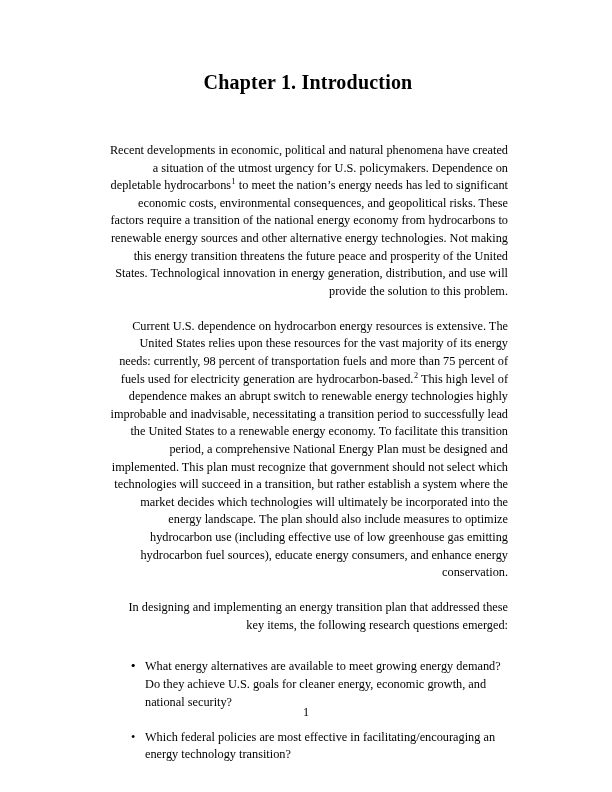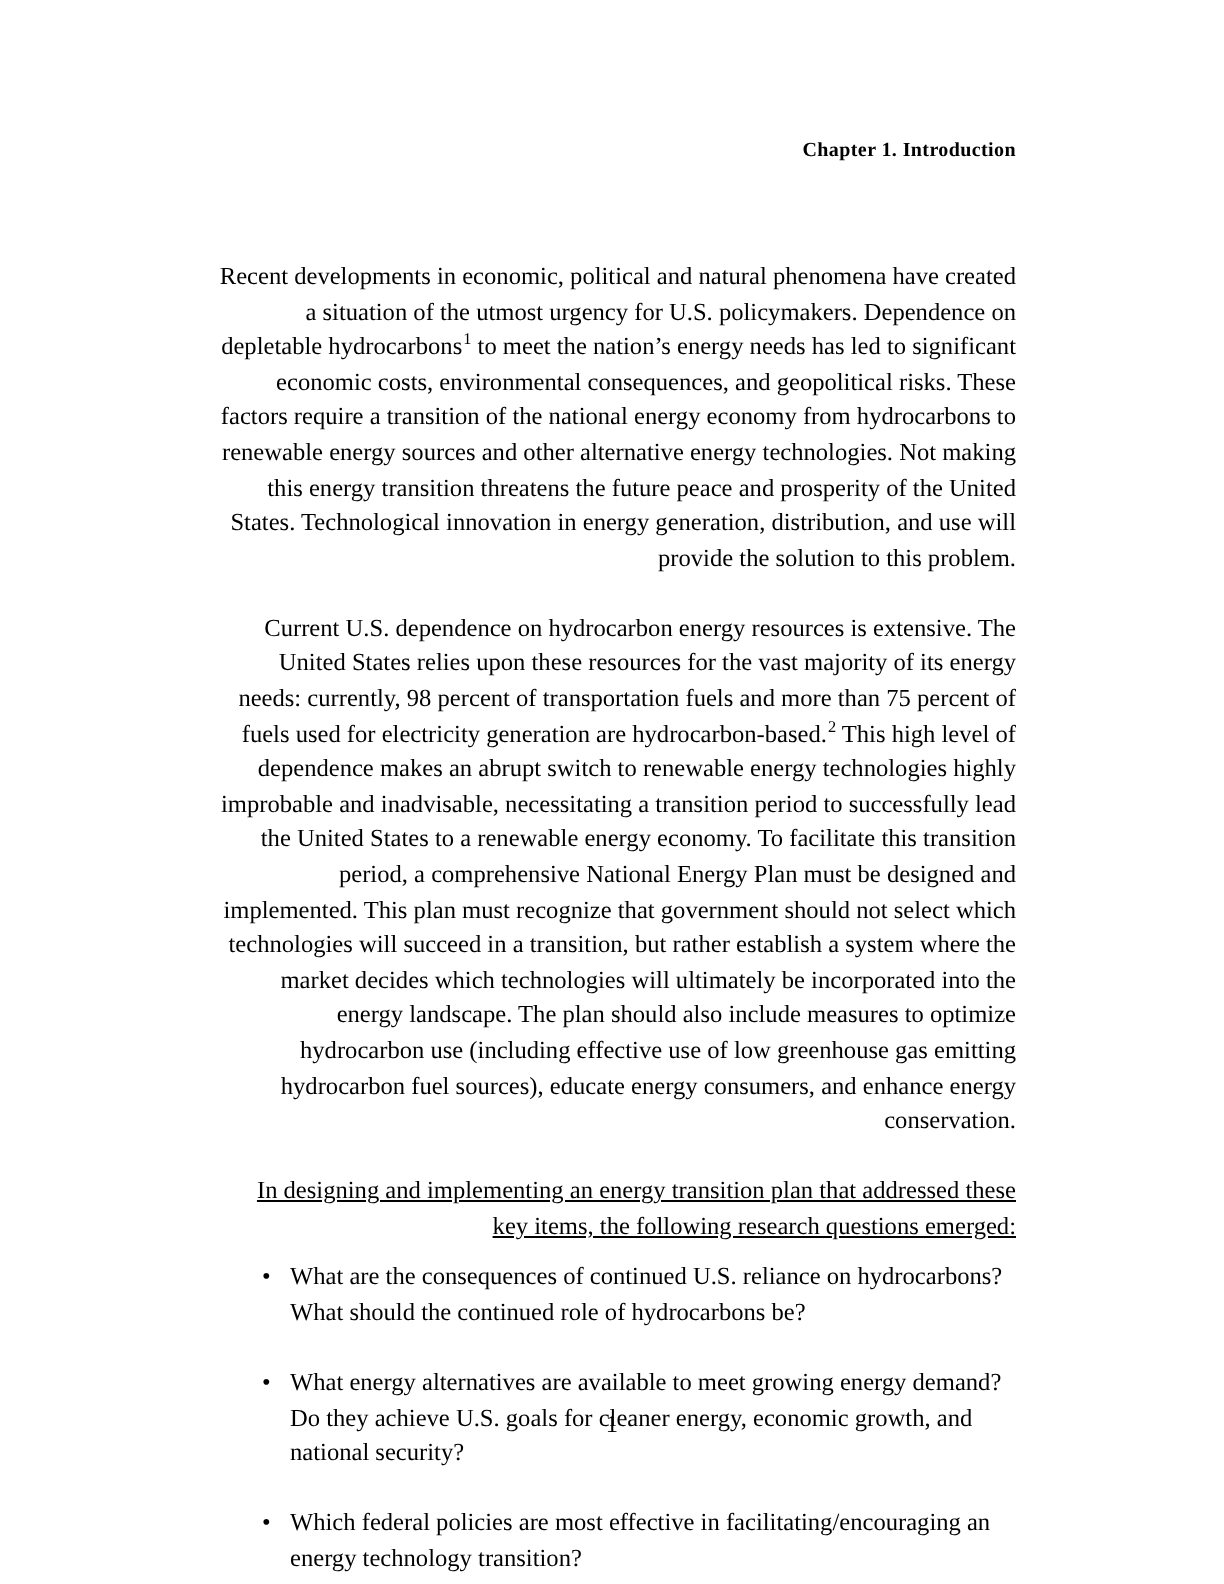--- a/index.html
+++ b/index.html
@@ -23,38 +23,37 @@
     height: 792px;
     background: #ffffff;
   }
   .content {
     position: absolute;
     left: 108px;
     top: 70px;
     width: 400px;
   }
   .chapter-title {
-    font-size: 10px;
+    font-size: 20px;
     font-weight: bold;
-    text-align: right;
+    text-align: center;
     letter-spacing: 0.2px;
     margin: 0 0 48px 0;
     line-height: 1.2;
   }
   .para {
     font-size: 12.3px;
     line-height: 17.6px;
     text-align: right;
     margin: 0 0 17.5px 0;
     text-indent: 0;
     hyphens: none;
   }
   .para.last-intro {
-    margin-bottom: 8px;
-    text-decoration: underline;
+    margin-bottom: 24px;
   }
   sup.fn {
     font-size: 8.2px;
     vertical-align: super;
     line-height: 0;
     padding-left: 0.5px;
   }
   ul.questions {
     list-style: none;
     margin: 0;
@@ -93,21 +92,21 @@
 
     <h1 class="chapter-title">Chapter 1.  Introduction</h1>
 
     <p class="para"><span>Recent developments in economic, political and natural phenomena have created a situation of the utmost urgency for U.S. policymakers.  Dependence on depletable hydrocarbons</span><sup class="fn">1</sup><span> to meet the nation’s energy needs has led to significant economic costs, environmental consequences, and geopolitical risks.  These factors require a transition of the national energy economy from hydrocarbons to renewable energy sources and other alternative energy technologies.  Not making this energy transition threatens the future peace and prosperity of the United States.  Technological innovation in energy generation, distribution, and use will provide the solution to this problem.</span></p>
 
     <p class="para"><span>Current U.S. dependence on hydrocarbon energy resources is extensive.  The United States relies upon these resources for the vast majority of its energy needs: currently, 98 percent of transportation fuels and more than 75 percent of fuels used for electricity generation are hydrocarbon-based.</span><sup class="fn">2</sup><span>  This high level of dependence makes an abrupt switch to renewable energy technologies highly improbable and inadvisable, necessitating a transition period to successfully lead the United States to a renewable energy economy.  To facilitate this transition period, a comprehensive National Energy Plan must be designed and implemented.  This plan must recognize that government should not select which technologies will succeed in a transition, but rather establish a system where the market decides which technologies will ultimately be incorporated into the energy landscape.  The plan should also include measures to optimize hydrocarbon use (including effective use of low greenhouse gas emitting hydrocarbon fuel sources), educate energy consumers, and enhance energy conservation.</span></p>
 
     <p class="para last-intro">In designing and implementing an energy transition plan that addressed these key items, the following research questions emerged:</p>
 
     <ul class="questions">
-      <li><span class="bullet">•</span><span>What are the consequences of continued U.S. reliance on hydrocarbons?  What should the continued role of hydrocarbons be?</span></li>
+      <li><span class="bullet">•</span></li>
       <li><span class="bullet">•</span><span>What energy alternatives are available to meet growing energy demand?  Do they achieve U.S. goals for cleaner energy, economic growth, and national security?</span></li>
       <li><span class="bullet">•</span><span>Which federal policies are most effective in facilitating/encouraging an energy technology transition?</span></li>
 
     </ul>
 
   </div>
 
   <div class="page-number">1</div>
 
 </div>

